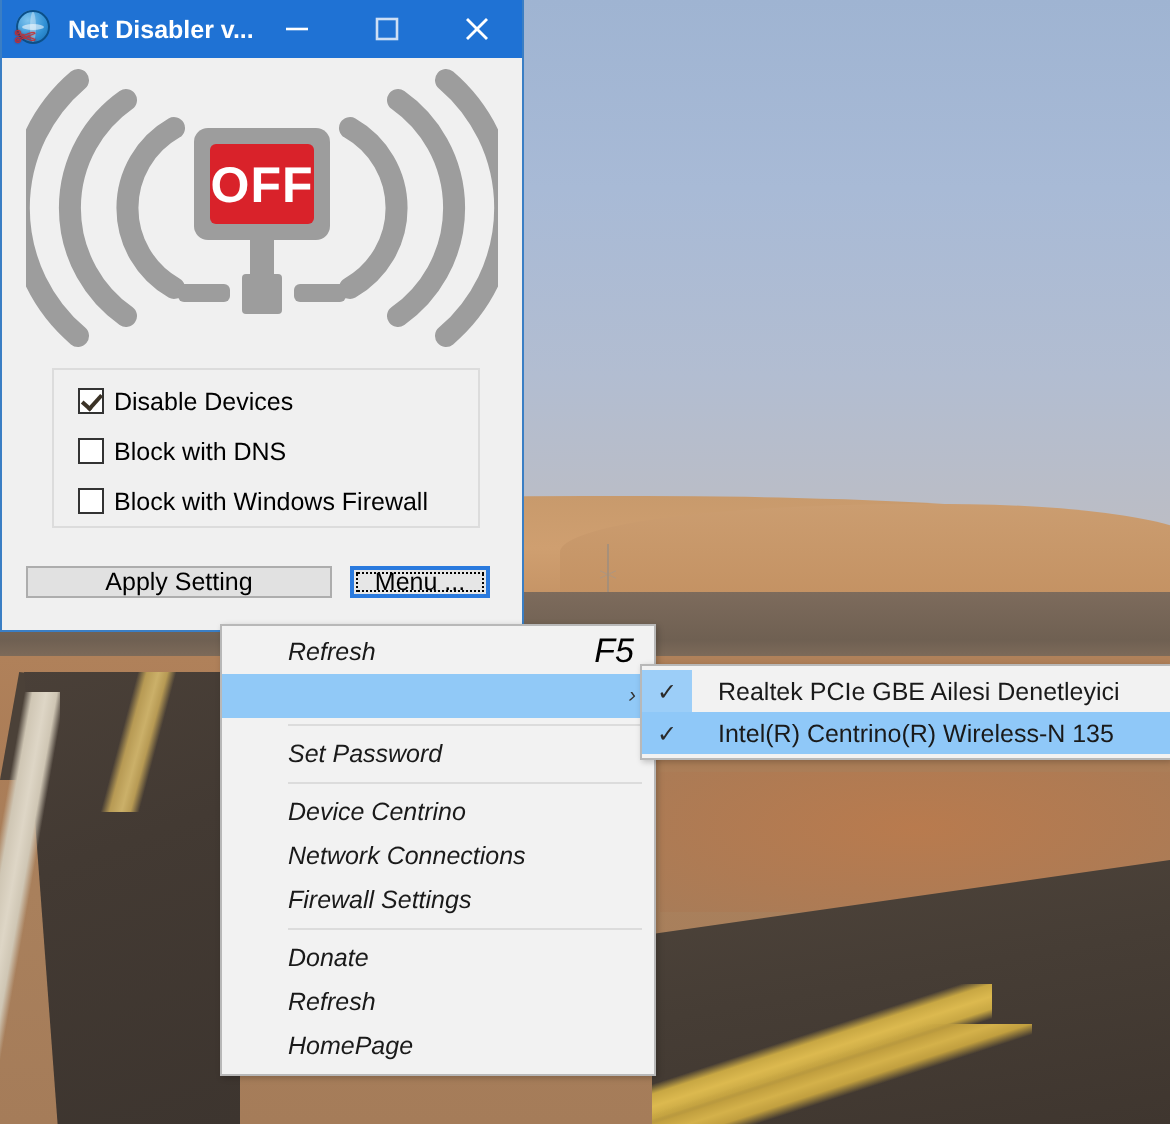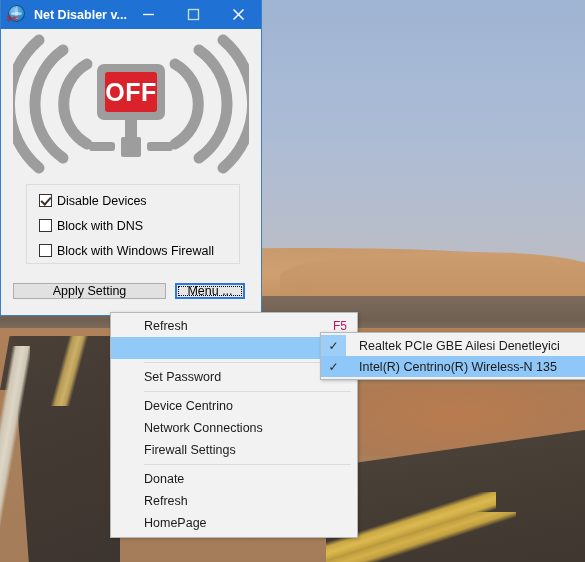--- a/index.html
+++ b/index.html
@@ -185,36 +185,37 @@
     border: 2px solid #2a7ade; background: #e6e6e6;
   }
   #menu-button .focus {
     position: absolute; left: 1px; top: 1px; right: 1px; bottom: 1px;
     border: 1px dotted #000;
   }
 
   
   #context-menu {
     position: absolute; left: 110px; top: 312px;
-    width: 248px;
+    width: 218px;
     background: #f2f2f2;
     border: 1px solid #b8b8b8;
     box-sizing: border-box;
     padding: 2px 0 3px 0;
     box-shadow: 1px 1px 3px rgba(0,0,0,.22);
+    font-style: italic;
   }
   .mi {
     position: relative; height: 22px;
     display: flex; align-items: center;
     font-size: 12.5px; color: #1a1a1a;
     padding-left: 33px; padding-right: 8px;
     white-space: nowrap;
   }
   .mi.sel { background: #91c9f7; }
-  .mi .accel { position: absolute; right: 10px; font-size: 12px; color: #be185d; }
+  .mi .accel { position: absolute; right: 10px; font-size: 17px; color: #000000; }
   .mi .arrow { position: absolute; right: 9px; font-size: 11px; color: #333; }
   .msep { height: 1px; background: #dcdcdc; margin: 3px 6px 3px 33px; }
 
   
   #submenu {
     position: absolute; left: 320px; top: 332px;
     width: 265px;
     background: #f2f2f2;
     border: 1px solid #b8b8b8;
     border-right: none;

